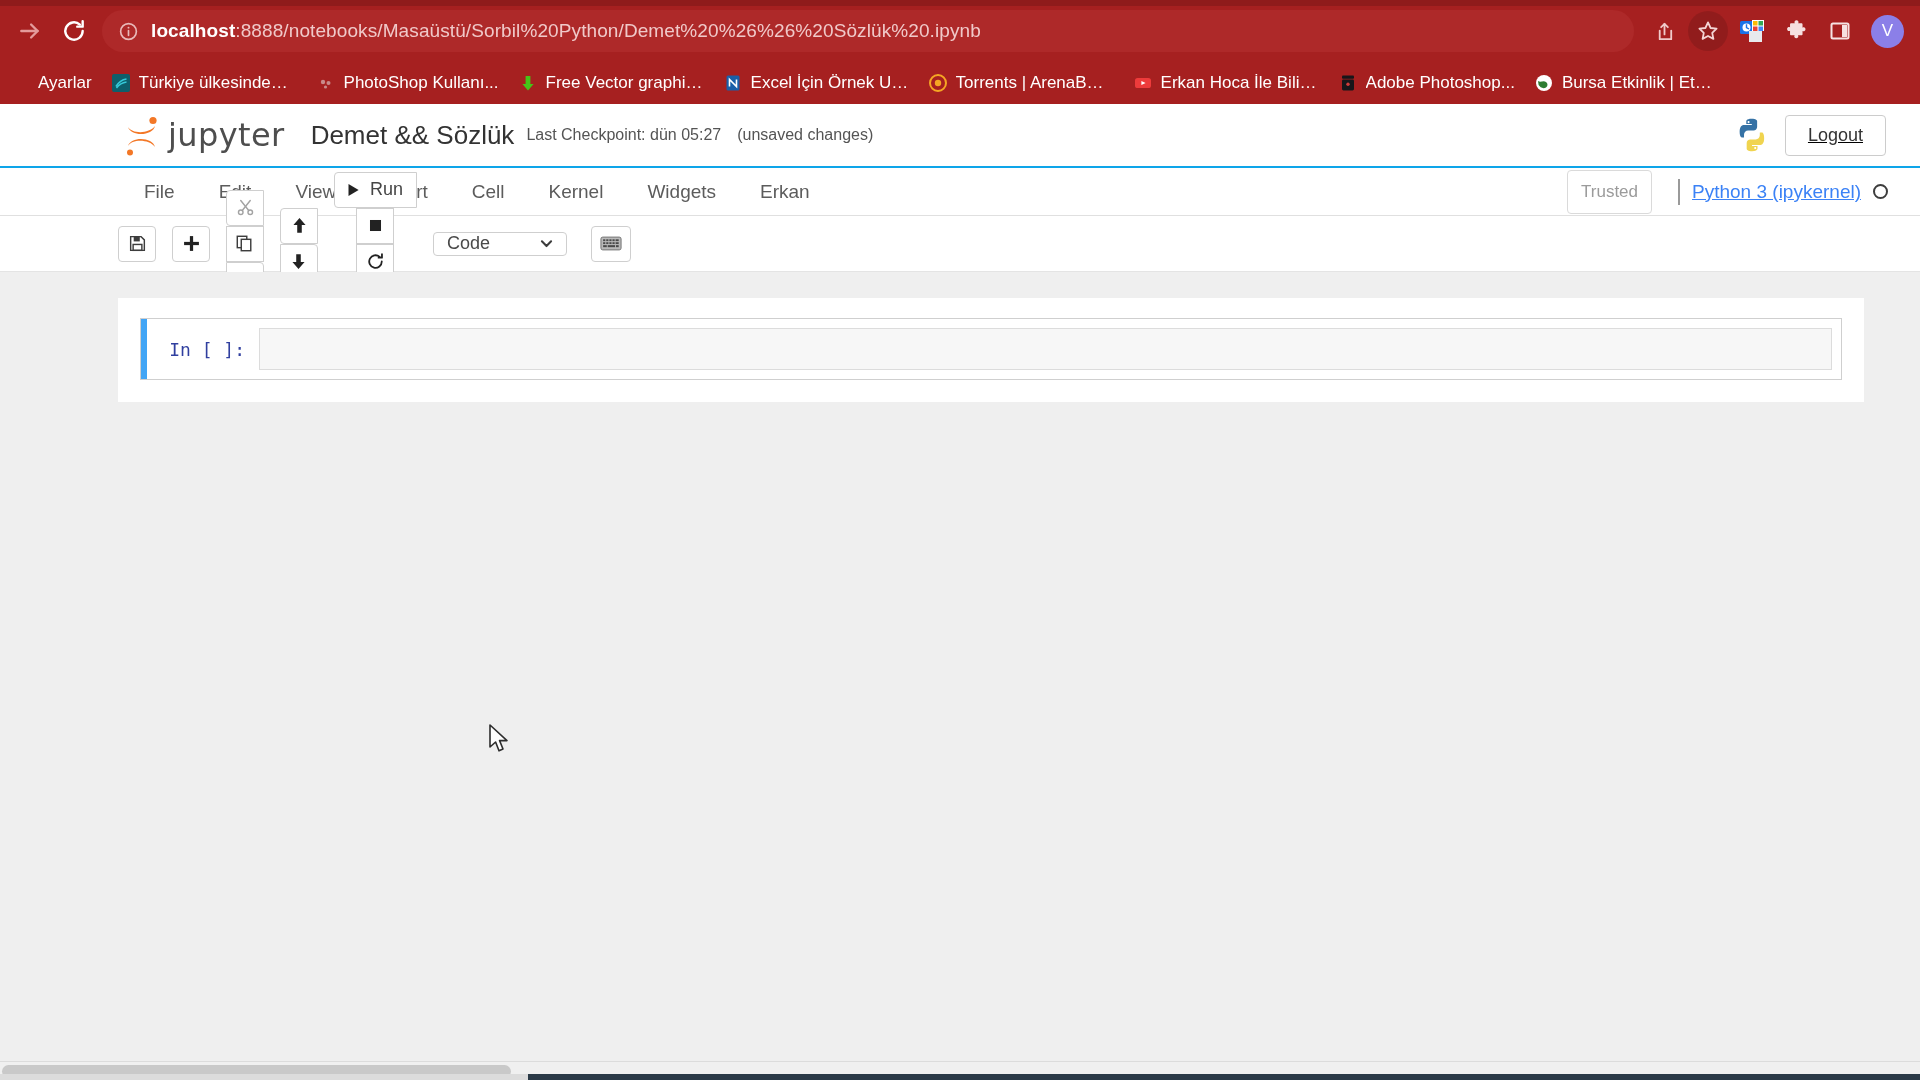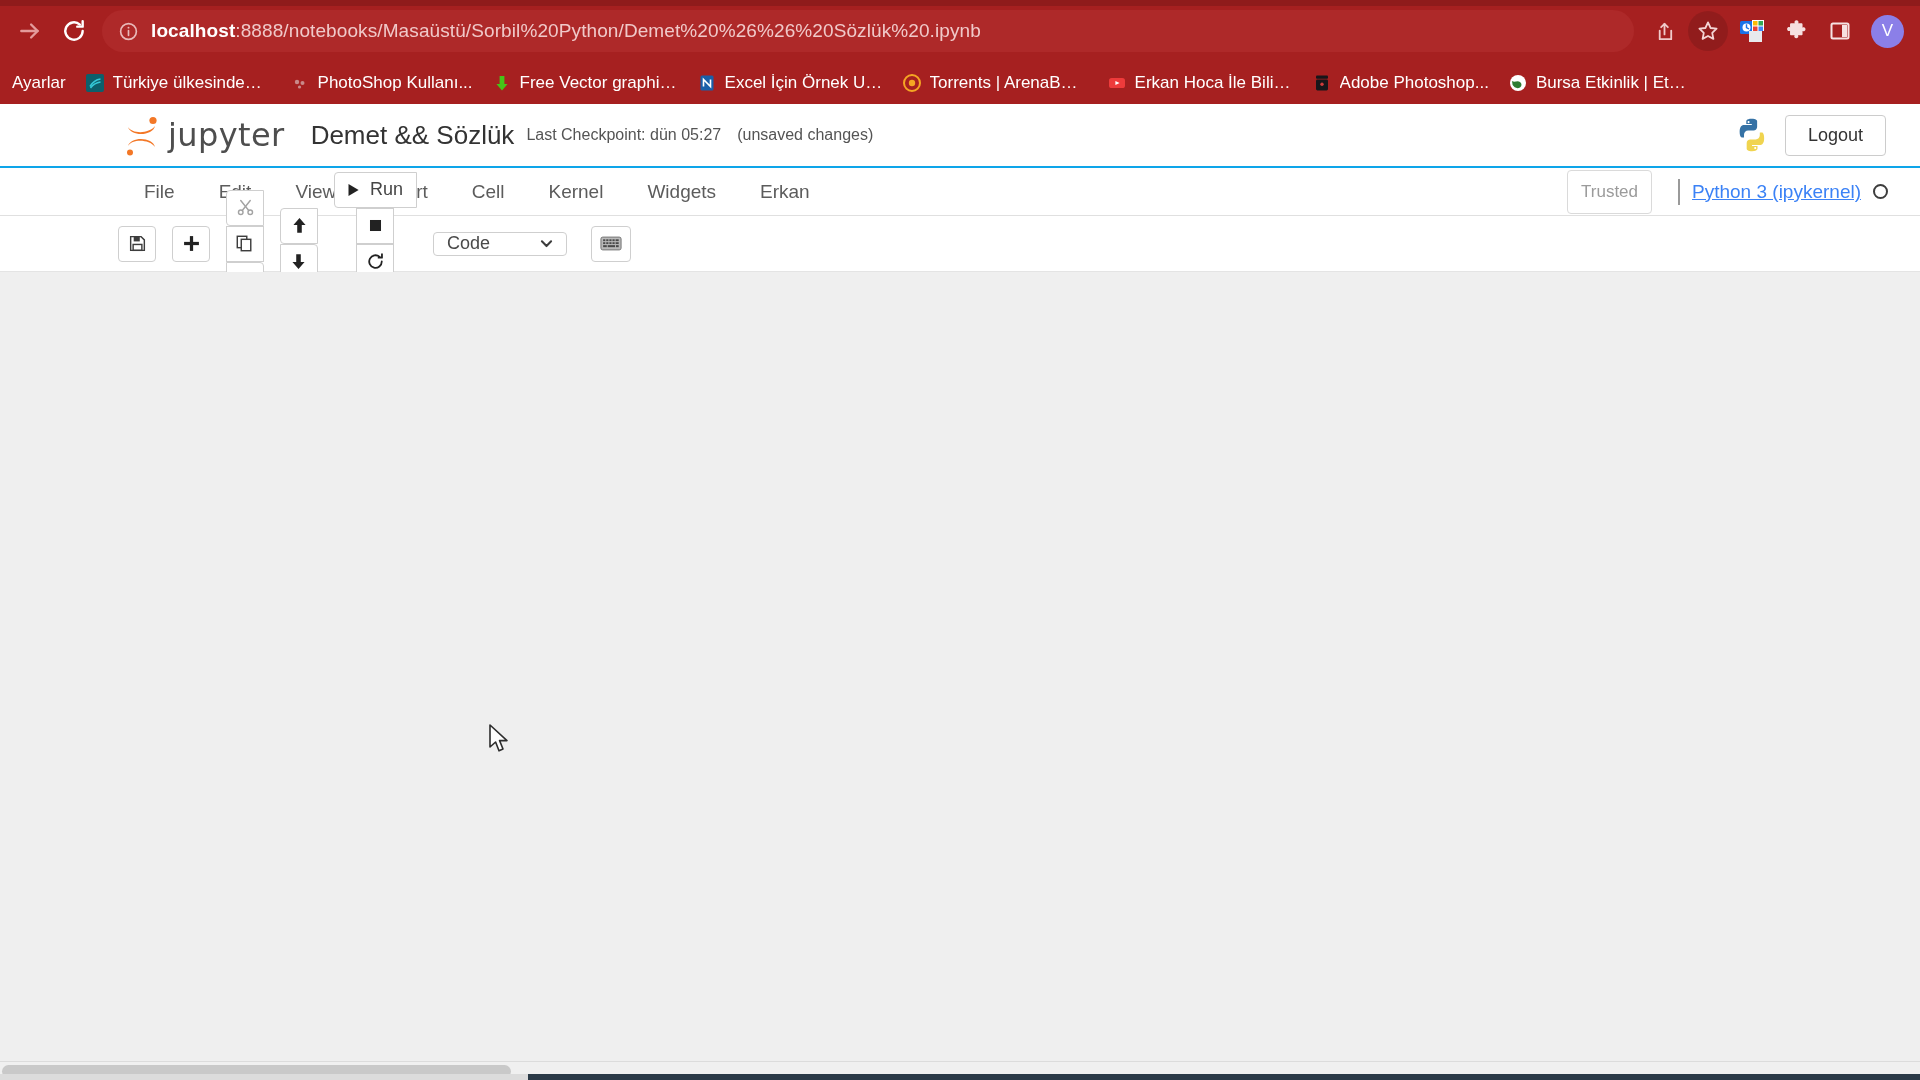--- a/index.html
+++ b/index.html
@@ -93,21 +93,21 @@
   .app-glyph {
     width: 26px; height: 26px;
     display: block;
   }
 
   
   .bookmarks-bar {
     height: 42px;
     display: flex;
     align-items: center;
-    padding: 0 10px 0 2px;
+    padding: 0 10px 0 28px;
     background: #a62020;
     gap: 0px;
     overflow: hidden;
   }
   .bm {
     display: flex;
     align-items: center;
     height: 32px;
     padding: 0 10px;
     border-radius: 4px;
@@ -170,20 +170,21 @@
   }
   .nb-unsaved {
     font-size: 16px;
     color: #545454;
   }
   .jp-header-right {
     margin-left: auto;
     display: flex;
     align-items: center;
     gap: 14px;
+    text-decoration: underline;
   }
   .logout-btn {
     border: 1px solid #cccccc;
     background: #fff;
     border-radius: 4px;
     font-size: 18px;
     color: #333;
     padding: 9px 22px;
     font-family: "Liberation Sans", sans-serif;
   }
@@ -678,20 +679,27 @@
               <rect x="8.4" y="10.8" width="8" height="2.2"></rect>
             <rect x="17.4" y="10.8" width="3" height="2.2"></rect>
           </g>
         </svg>
       </div>
     </div>
   </div>
 
   <div class="notebook-area">
 
+    <div class="nb-container">
+      <div class="code-cell">
+        <div class="cell-select-bar"></div>
+        <div class="cell-prompt">In [ ]:</div>
+        <div class="cell-input"></div>
+      </div>
+    </div>
 
     <svg class="cursor" style="left:489px; top:452px;" width="22" height="32" viewBox="0 0 22 32">
       <polygon points="1,1 1,23 6.6,18 10,26.8 14,25 10.6,16.6 18,16.6" fill="#ffffff" stroke="#2d2d2d" stroke-width="1.6" stroke-linejoin="round"></polygon>
     </svg>
 
     <div class="h-scrollbar">
       <div class="h-scroll-thumb"></div>
     </div>
     <div class="taskbar-strip">
       <div class="tb-left"></div>

